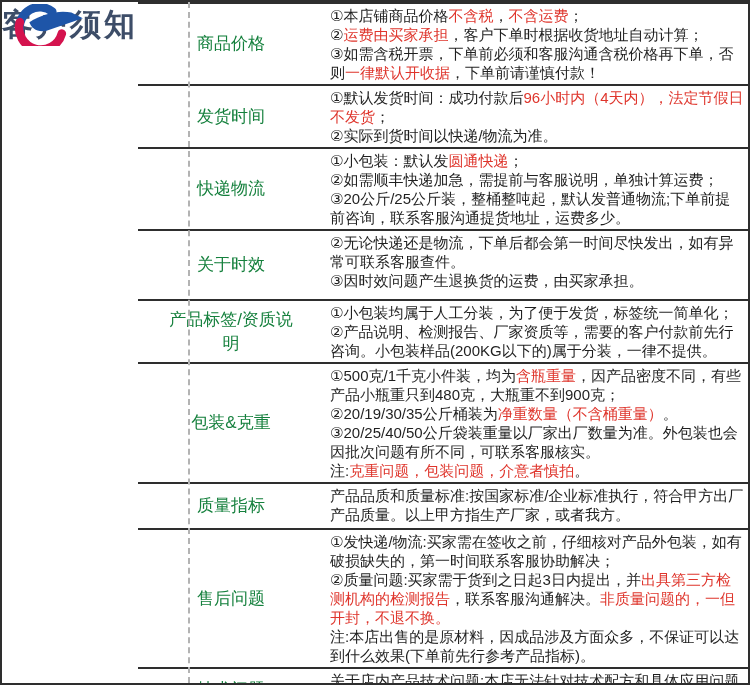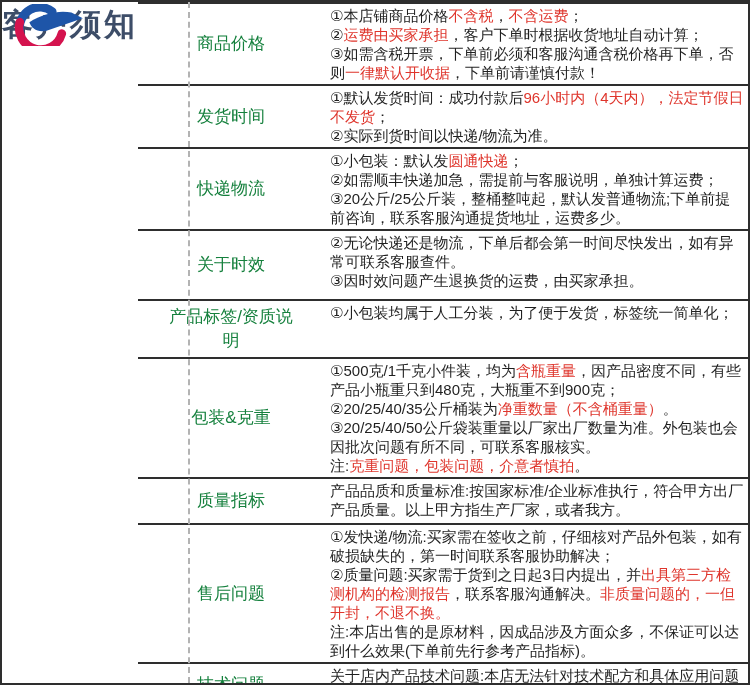--- a/index.html
+++ b/index.html
@@ -68,27 +68,28 @@
         <div class="label-cell">关于时效</div>
         <div class="content-cell">
           <div class="line"><span>②无论快递还是物流，下单后都会第一时间尽快发出，如有异常可联系客服查件。</span></div>
           <div class="line"><span>③因时效问题产生退换货的运费，由买家承担。</span></div>
         </div>
       </div>
       <div class="row" style="min-height: 56px;">
         <div class="label-cell">产品标签/资质说明</div>
         <div class="content-cell">
           <div class="line"><span>①小包装均属于人工分装，为了便于发货，标签统一简单化；</span></div>
+          <div class="line"><span>②产品说明、检测报告、厂家资质等，需要的客户付款前先行咨询。小包装样品(200KG以下的)属于分装，一律不提供。</span></div>
         </div>
       </div>
       <div class="row" style="min-height: 111px;">
         <div class="label-cell">包装&amp;克重</div>
         <div class="content-cell">
           <div class="line"><span>①500克/1千克小件装，均为</span><span class="red">含瓶重量</span><span>，因产品密度不同，有些产品小瓶重只到480克，大瓶重不到900克；</span></div>
-          <div class="line"><span>②20/25/40/35公斤桶装为</span><span class="red">净重数量（不含桶重量）</span><span>。</span></div>
+          <div class="line"><span>②20/19/30/35公斤桶装为</span><span class="red">净重数量（不含桶重量）</span><span>。</span></div>
           <div class="line"><span>③20/25/40/50公斤袋装重量以厂家出厂数量为准。外包装也会因批次问题有所不同，可联系客服核实。</span></div>
           <div class="line"><span>注:</span><span class="red">克重问题，包装问题，介意者慎拍</span><span>。</span></div>
         </div>
       </div>
       <div class="row" style="min-height: 44px;">
         <div class="label-cell">质量指标</div>
         <div class="content-cell">
           <div class="line"><span>产品品质和质量标准:按国家标准/企业标准执行，符合甲方出厂产品质量。以上甲方指生产厂家，或者我方。</span></div>
         </div>
       </div>

